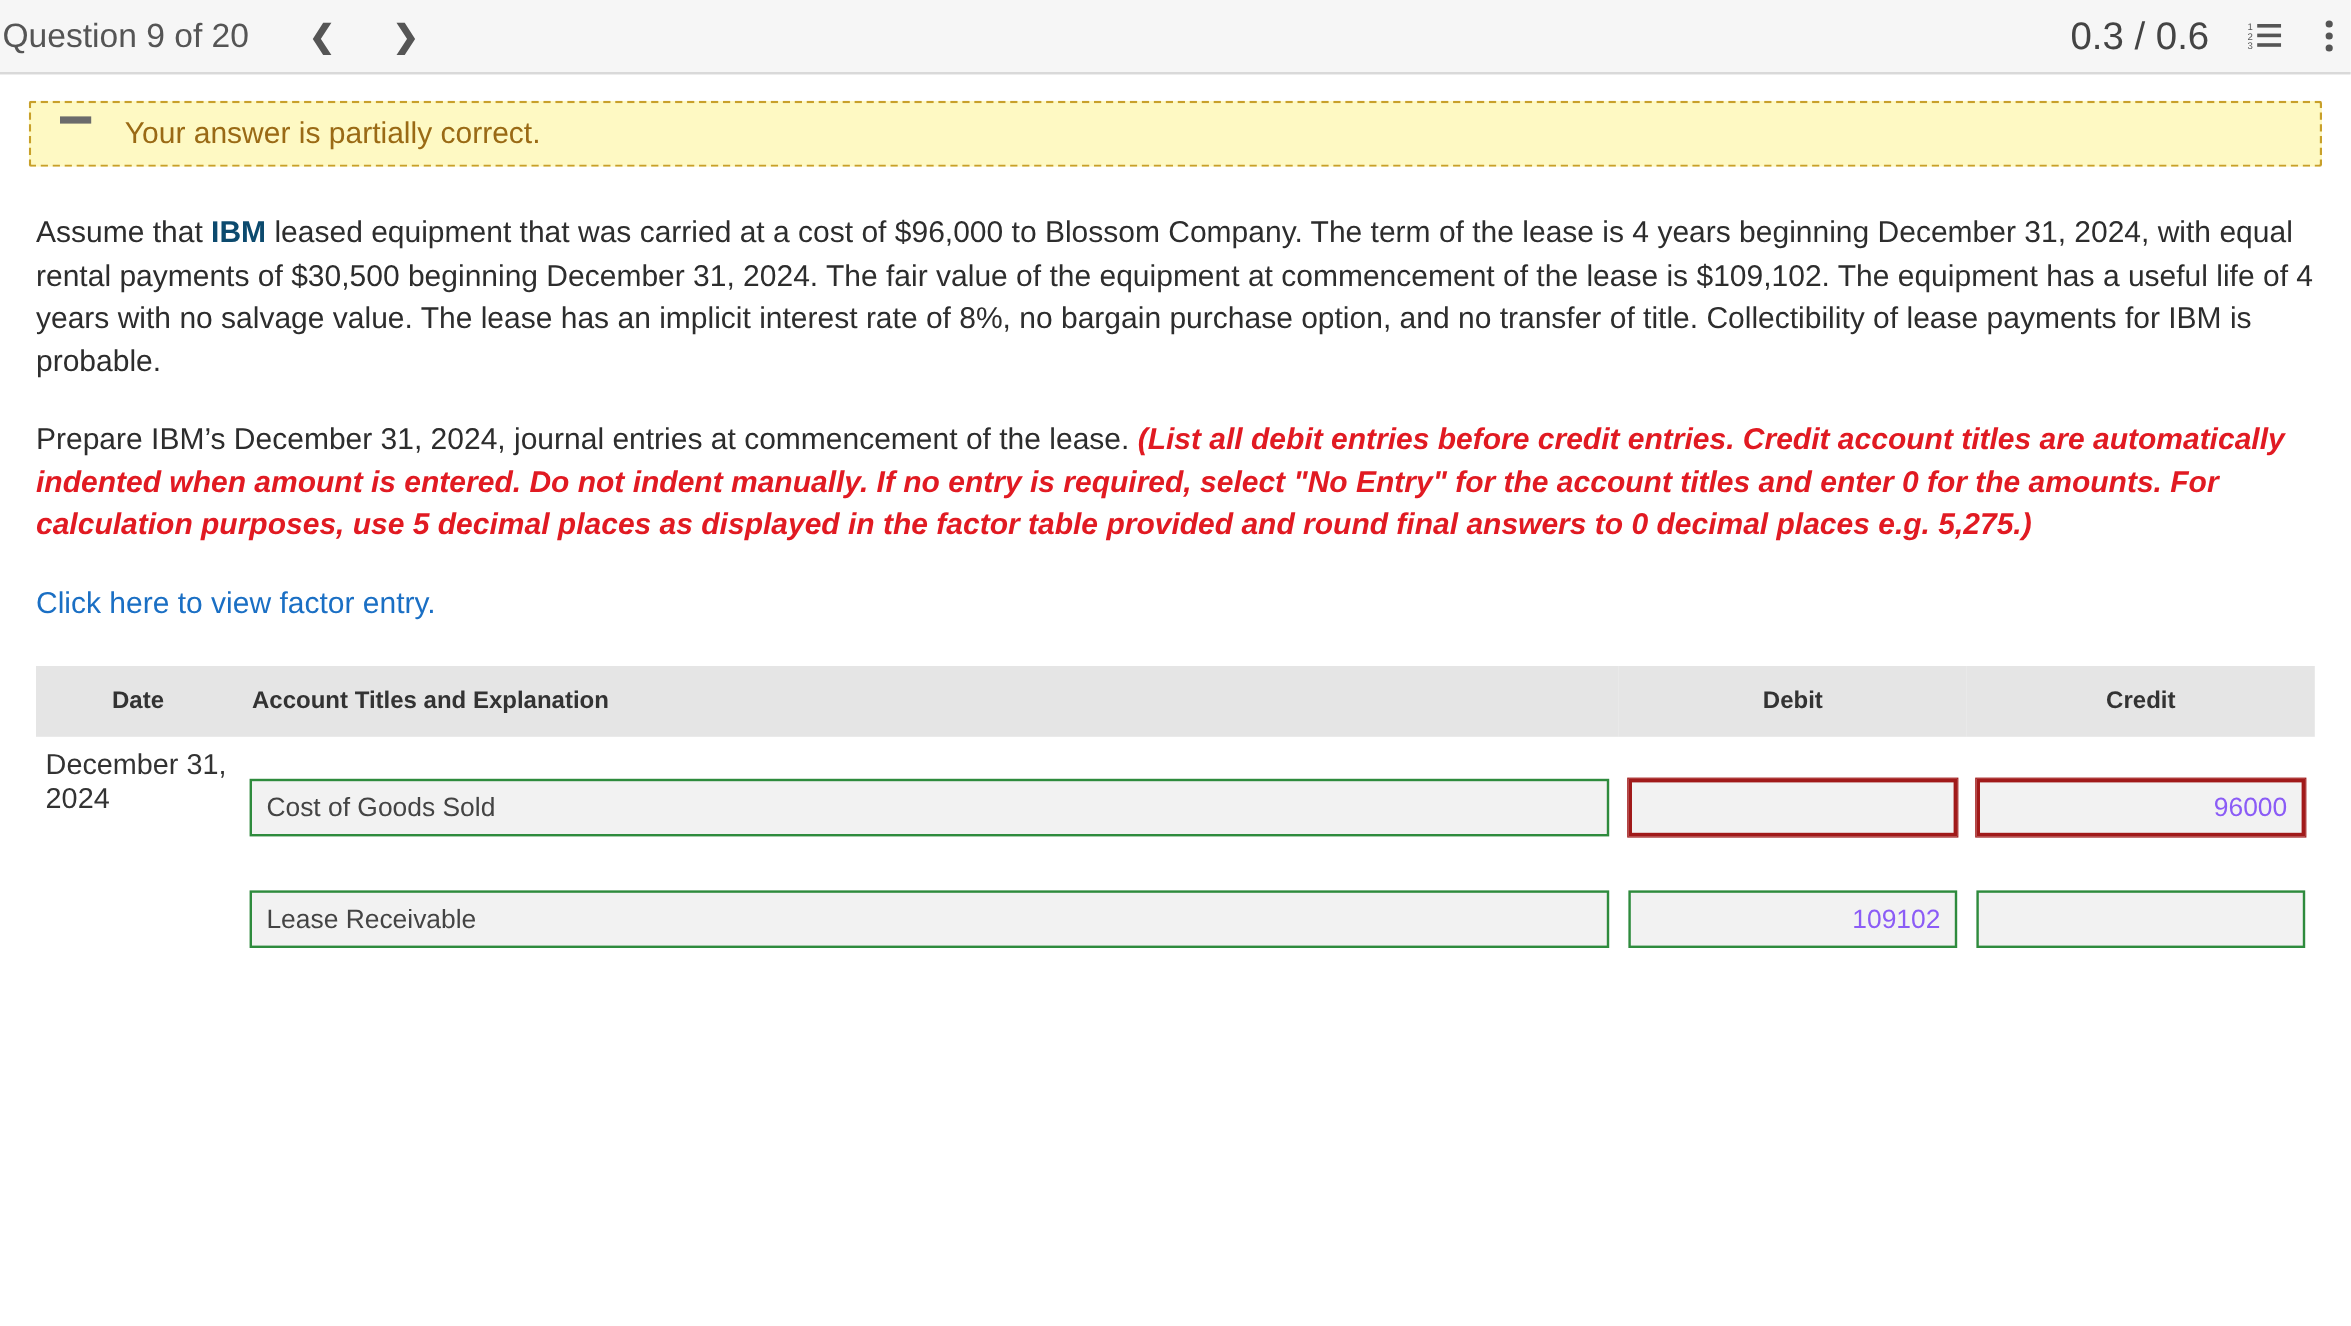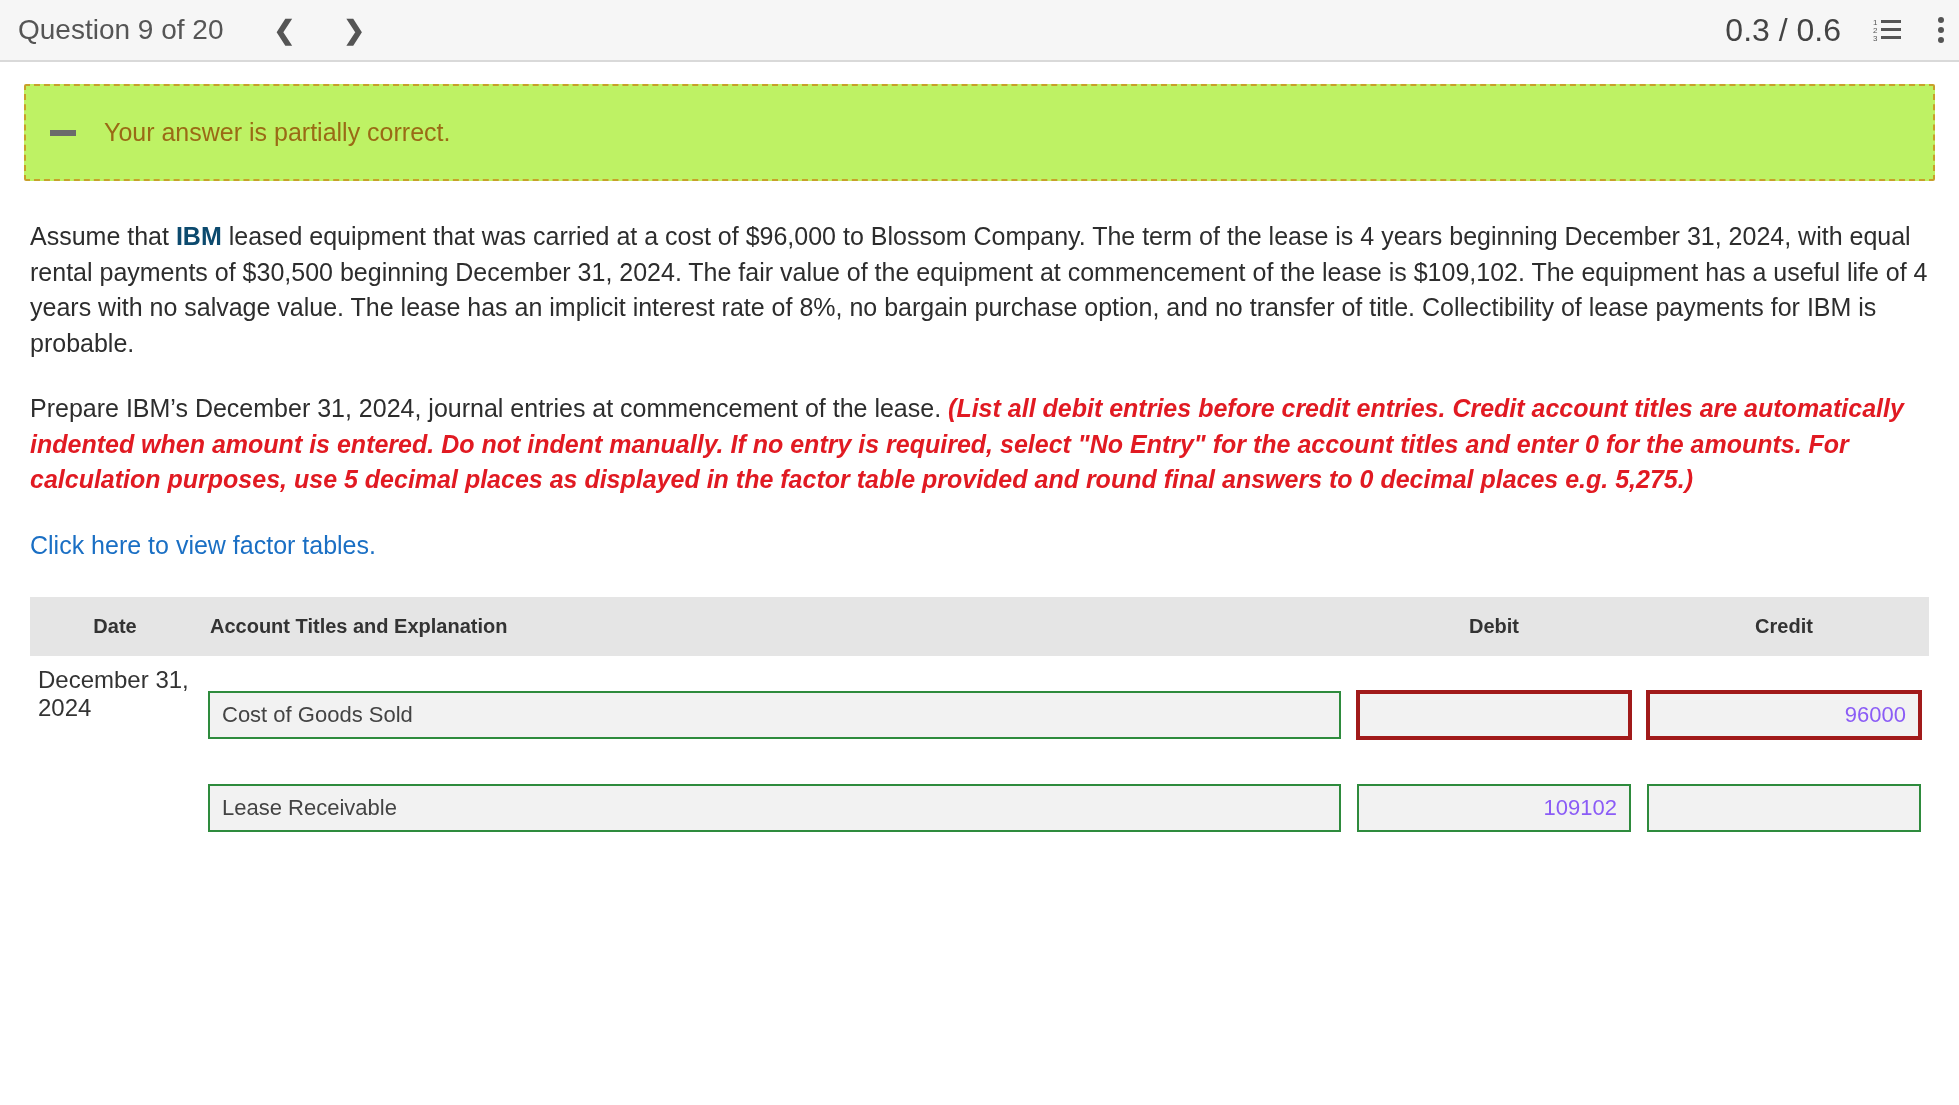--- a/index.html
+++ b/index.html
@@ -20,21 +20,20 @@
   }
   .topbar-left {
     display: flex;
     align-items: center;
     gap: 24px;
   }
   .q-label {
     font-size: 28px;
     color: #555;
     padding-left: 2px;
-    margin-left: 16px;
   }
   .nav-arrows {
     display: flex;
     gap: 32px;
     margin-left: 18px;
   }
   .nav-arrow {
     font-size: 26px;
     font-weight: 700;
     color: #555;
@@ -53,25 +52,24 @@
   }
   .icon-btn { cursor: pointer; padding: 4px; display:flex; align-items:center; }
   .icon-btn svg { display:block; }
 
   .content {
     padding: 22px 24px 0 24px;
   }
 
   .alert {
     border: 2px dashed #c8a02a;
-    background: #bef264;
+    background: #fef9c3;
     border-radius: 2px;
-    padding: 32px 24px;
-    display: flex;
-    align-items: center;
+    padding: 11px 24px;
+    display: flex;
     gap: 28px;
   }
   .minus-icon {
     width: 26px; height: 6px;
     background: #6b6b6b;
     flex: 0 0 auto;
   }
   .alert-text {
     font-size: 25px;
     color: #9a6a15;
@@ -180,21 +178,21 @@
     <div class="alert-text">Your answer is partially correct.</div>
   </div>
 
   <div class="question-body">
     <p>
       <span>Assume that </span><span class="bold-red">IBM</span><span> leased equipment that was carried at a cost of $96,000 to Blossom Company. The term of the lease is 4 years beginning December 31, 2024, with equal rental payments of $30,500 beginning December 31, 2024. The fair value of the equipment at commencement of the lease is $109,102. The equipment has a useful life of 4 years with no salvage value. The lease has an implicit interest rate of 8%, no bargain purchase option, and no transfer of title. Collectibility of lease payments for IBM is probable.</span>
     </p>
     <p>
       <span>Prepare IBM’s December 31, 2024, journal entries at commencement of the lease. </span><span class="italic-red">(List all debit entries before credit entries. Credit account titles are automatically indented when amount is entered. Do not indent manually. If no entry is required, select "No Entry" for the account titles and enter 0 for the amounts. For calculation purposes, use 5 decimal places as displayed in the factor table provided and round final answers to 0 decimal places e.g. 5,275.)</span>
     </p>
-    <p><span class="link">Click here to view factor tables.</span></p>
+    <p><span class="link">Click here to view factor entry.</span></p>
   </div>
 
   <div class="journal-area">
     <table class="journal">
       <colgroup>
         <col class="col-date">
           <col class="col-acct">
           <col class="col-debit">
           <col class="col-credit">
       </colgroup>

